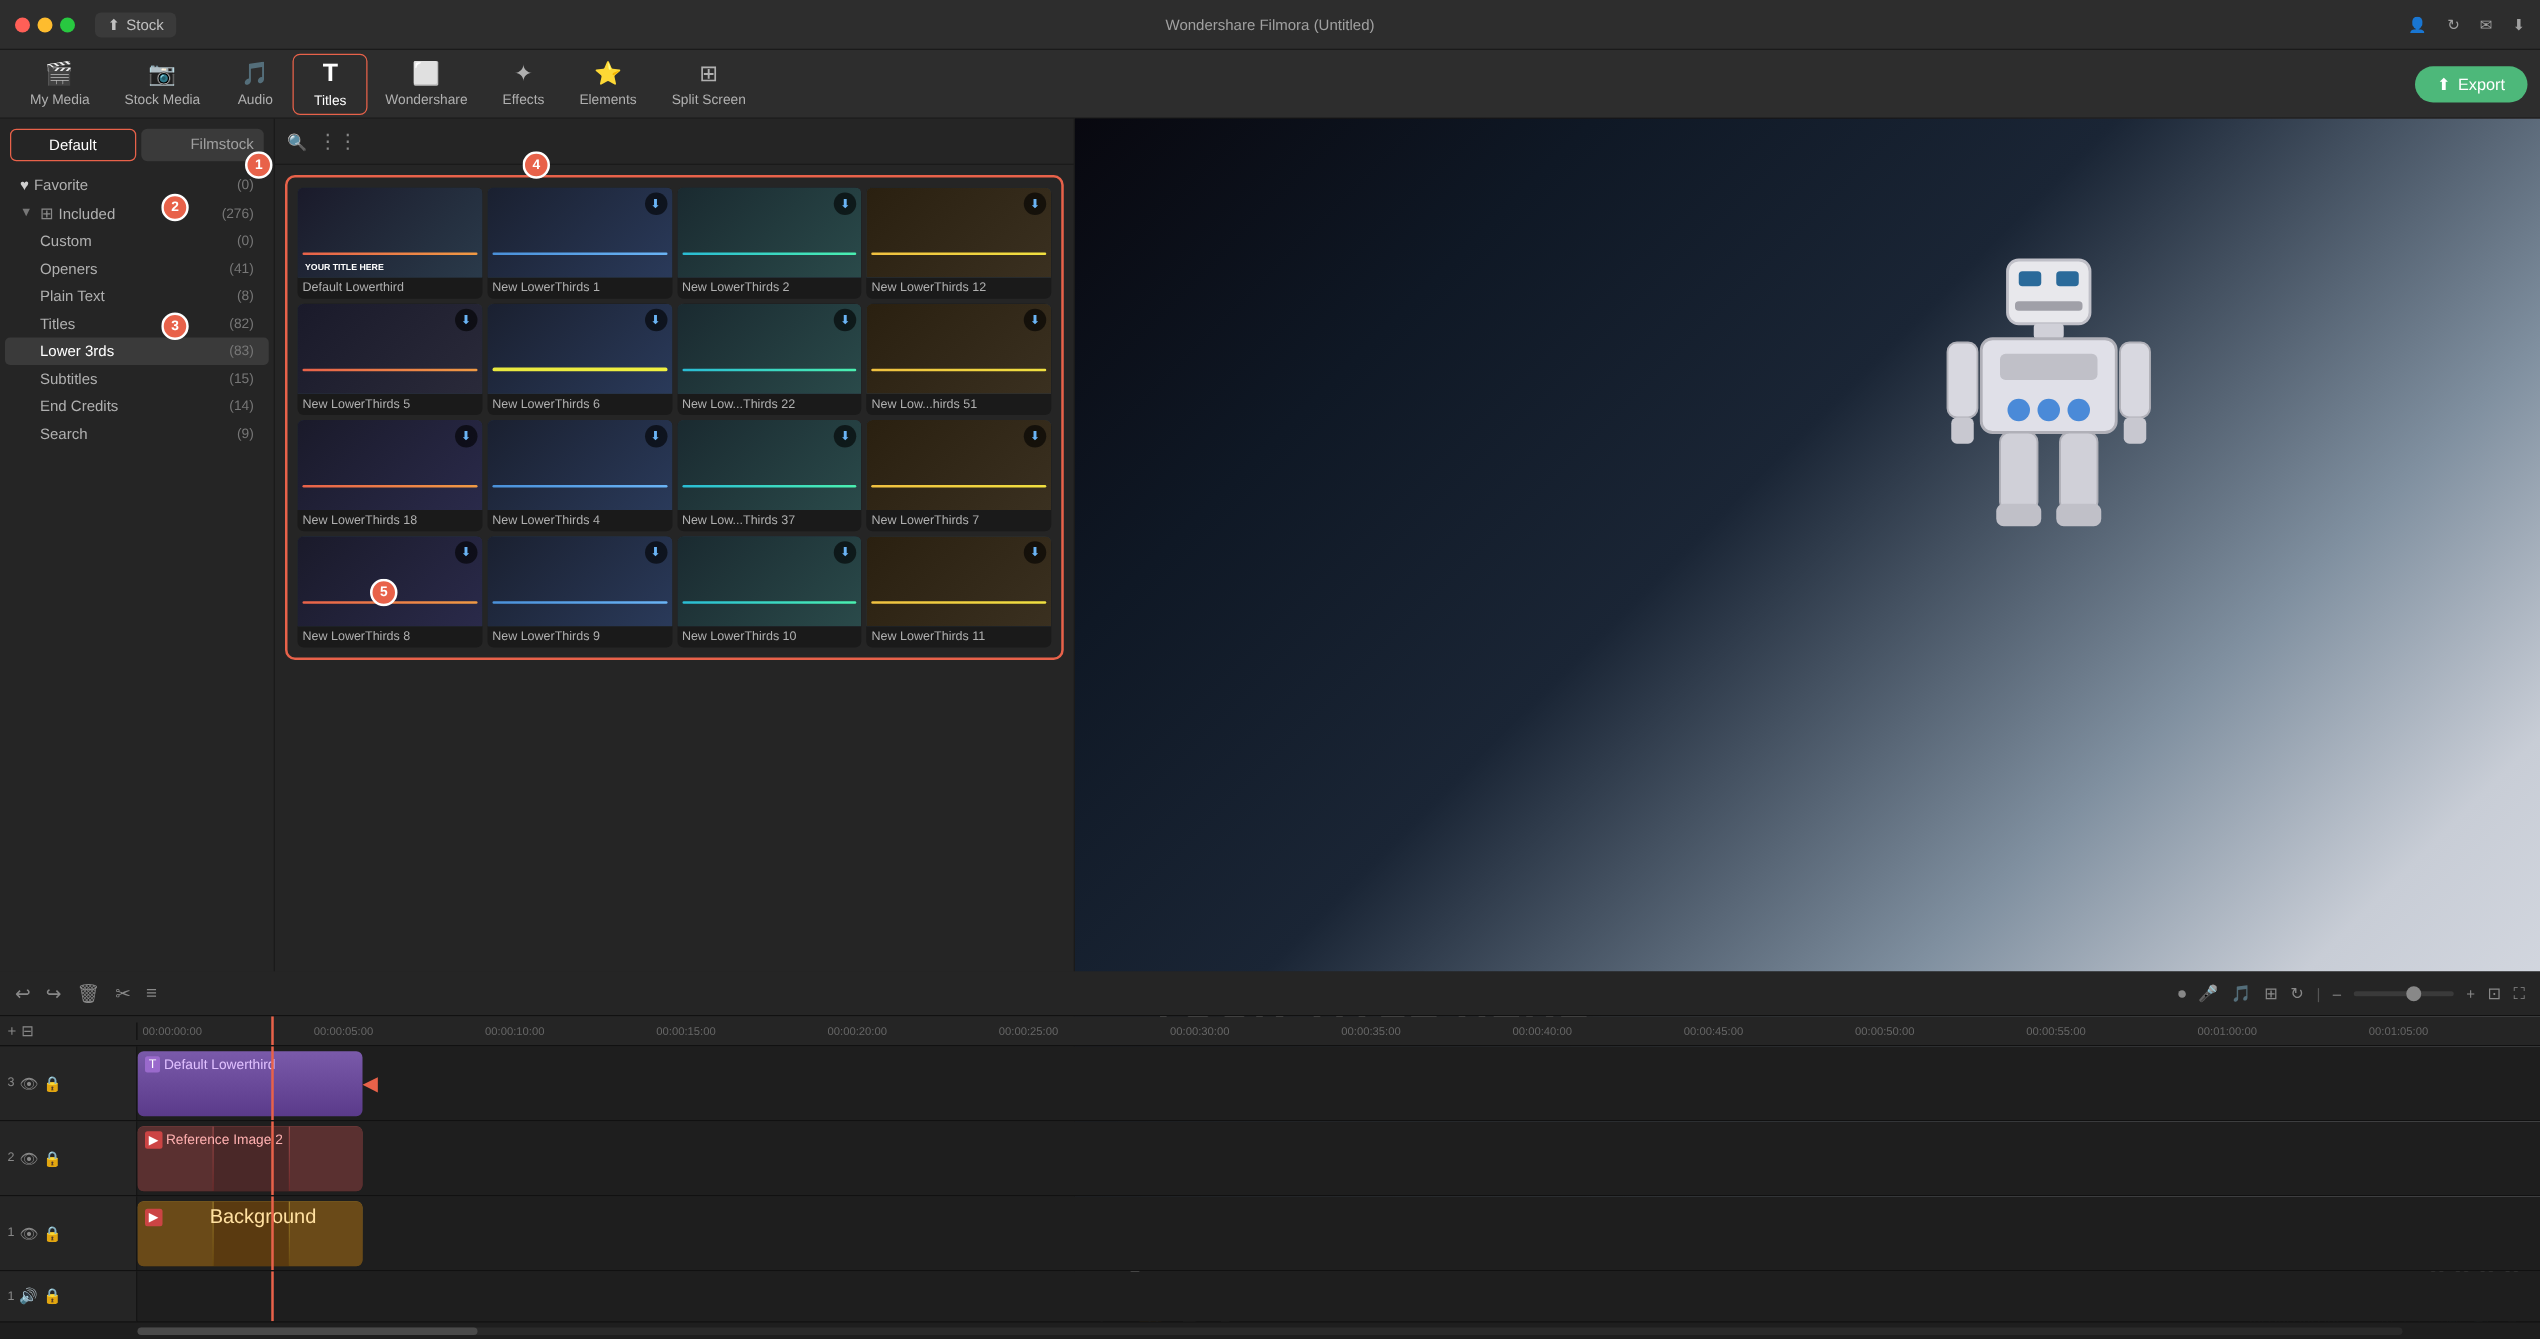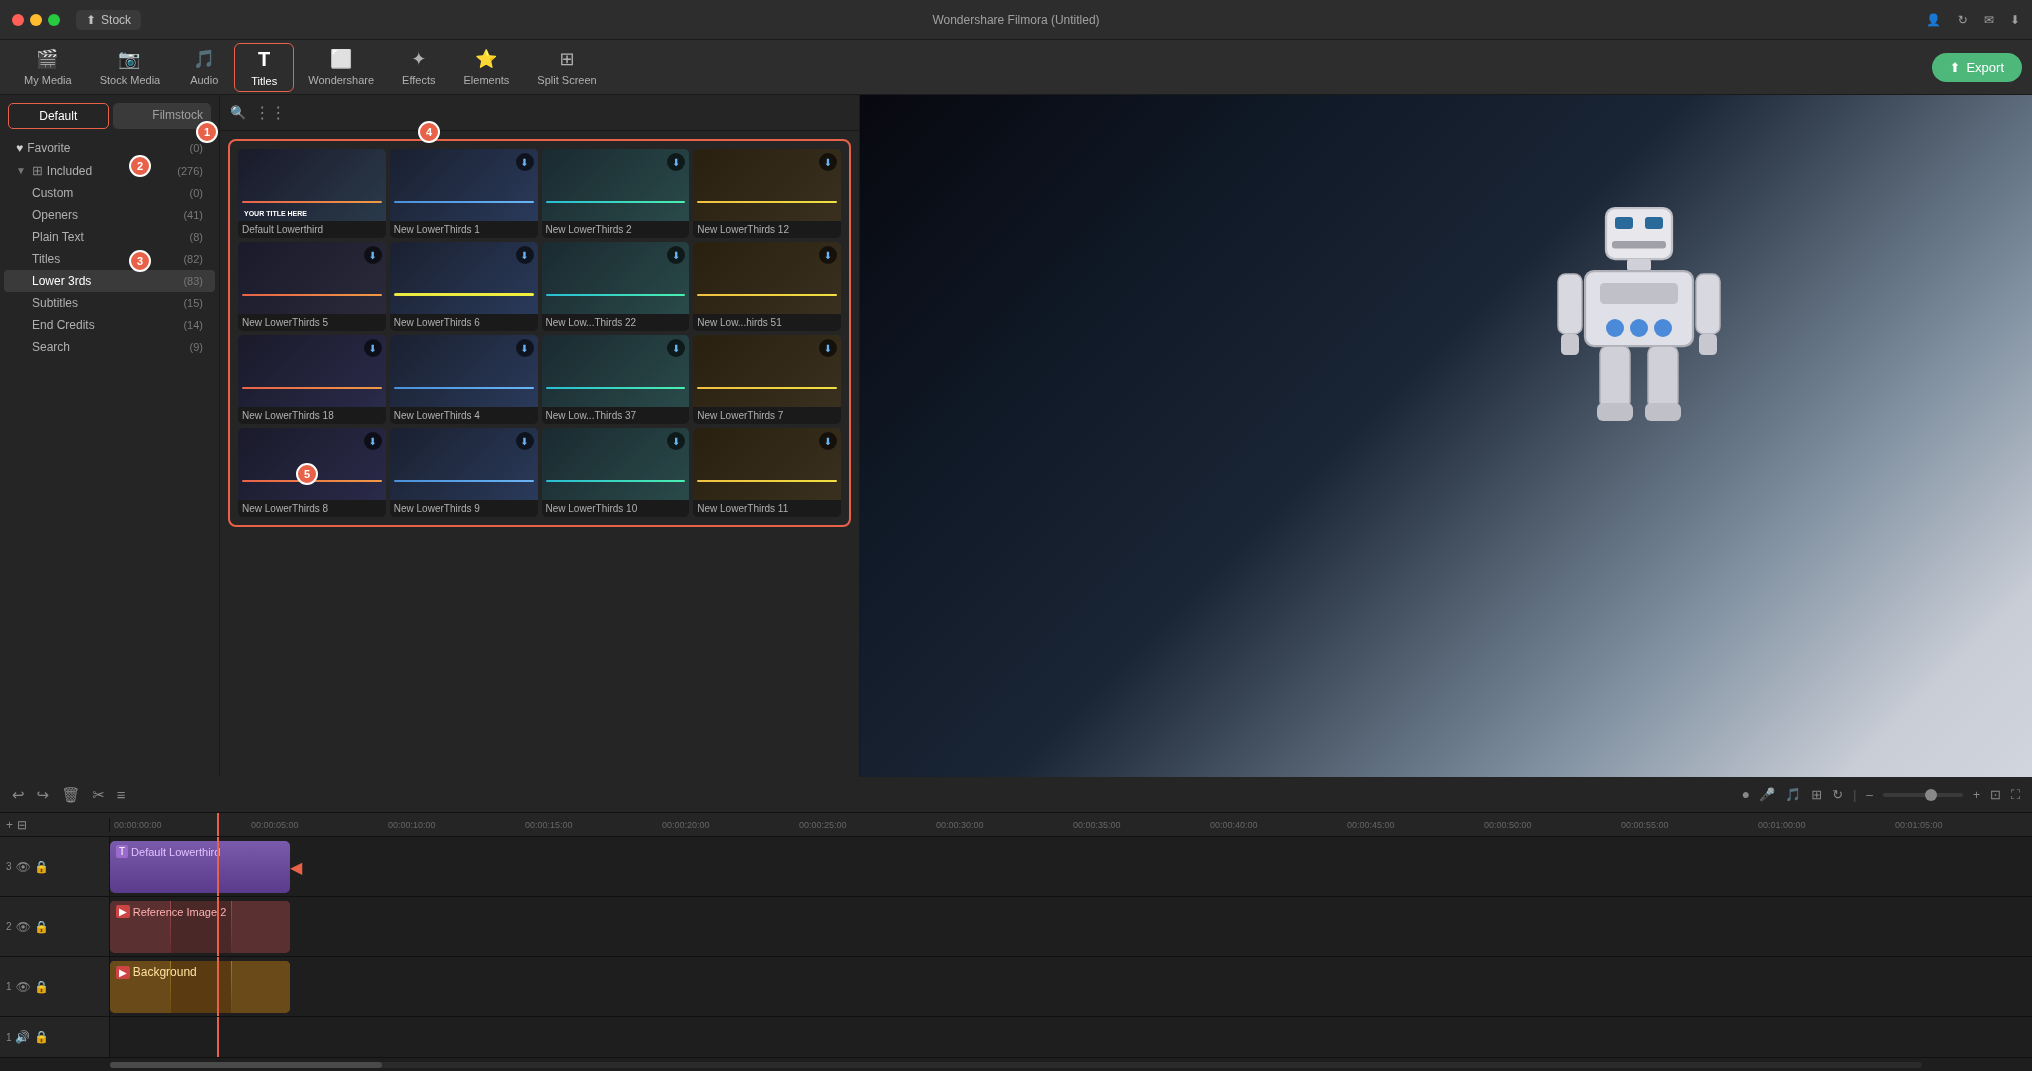--- a/index.html
+++ b/index.html
@@ -915,21 +915,21 @@
       <div class="track-content">
         <div class="playhead" style="left:107px;"></div>
         <div style="position:absolute;left:0;top:4px;width:180px;height:52px;border-radius:5px;overflow:hidden;background:linear-gradient(180deg,#9a7a2a 0%,#6a4a10 100%);">
           <div style="position:absolute;inset:0;display:flex;gap:1px;overflow:hidden;">
             <div style="width:60px;height:100%;background:#6a4a18;flex-shrink:0;"></div>
             <div style="width:60px;height:100%;background:#5a3a10;flex-shrink:0;"></div>
             <div style="width:60px;height:100%;background:#6a4a18;flex-shrink:0;"></div>
           </div>
           <div style="position:absolute;top:4px;left:6px;display:flex;align-items:center;gap:3px;z-index:2;">
             <span style="font-size:10px;background:#c44;padding:1px 3px;border-radius:2px;color:#fff;">▶</span>
-            <span style="font-size:12px;color:#ffe0a0;font-weight:500;">Background</span>
+            <span style="font-size:16px;color:#ffe0a0;font-weight:500;margin-left:35px;">Background</span>
           </div>
         </div>
       </div>
     </div>
 
     <div class="timeline-track audio-track" style="height:40px;">
       <div class="track-label" style="height:40px;">
         <span style="color:#888;font-size:10px;">1</span>
         <span style="cursor:pointer;font-size:12px;">🔊</span>
         <span style="cursor:pointer;font-size:12px;">🔒</span>

